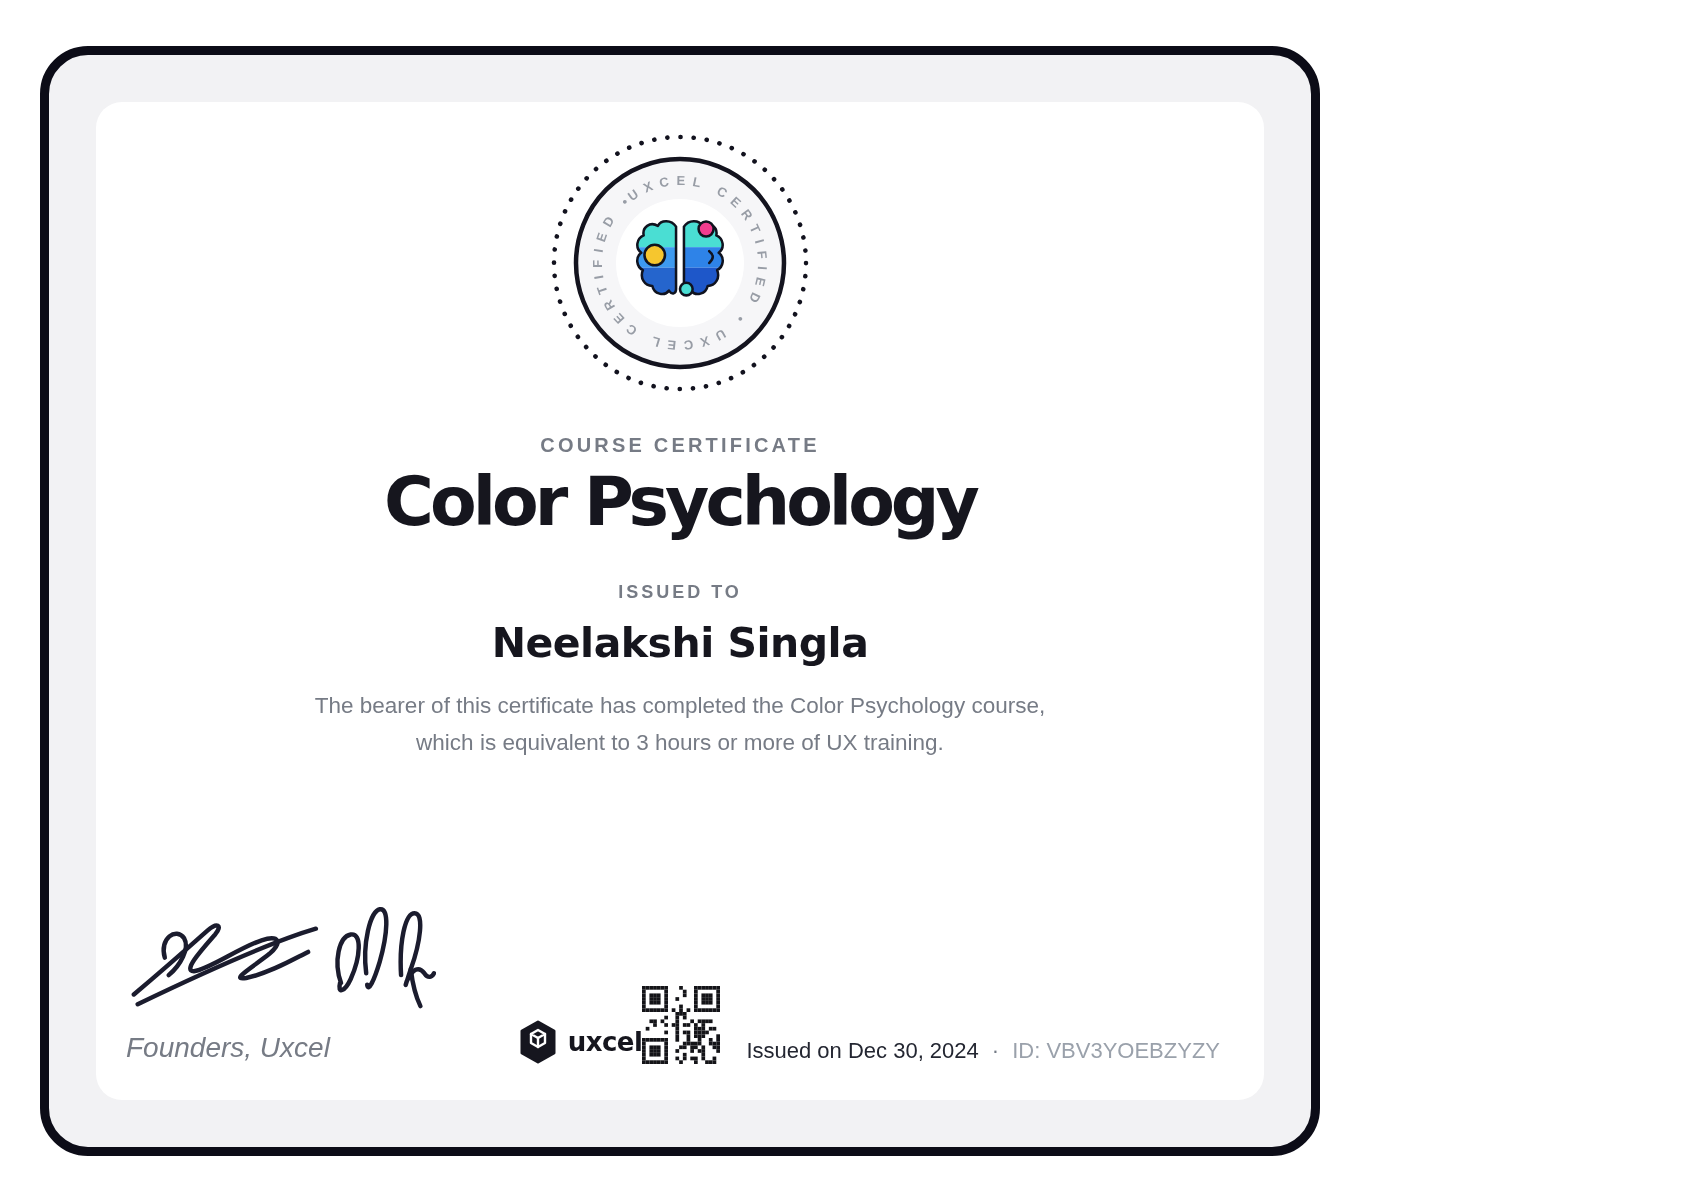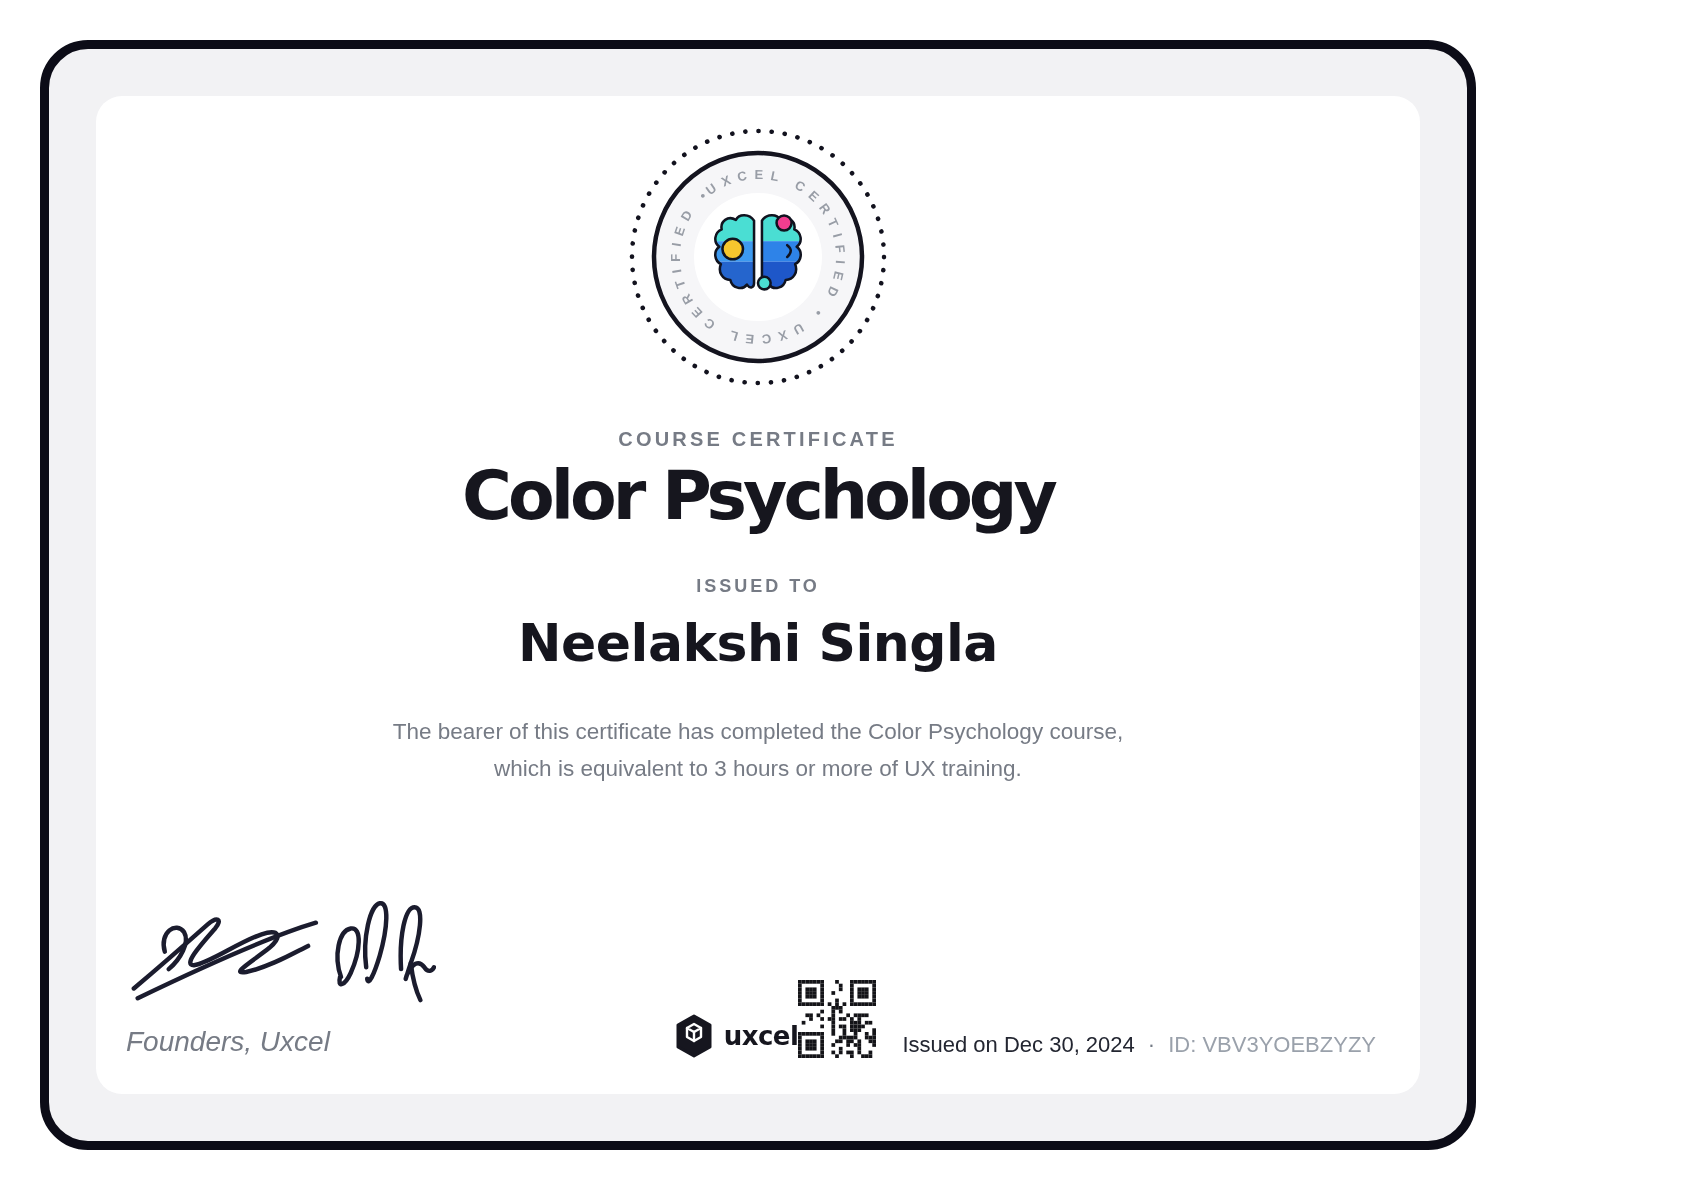--- a/index.html
+++ b/index.html
@@ -5,32 +5,32 @@
   :root{
     --frame-ink:#0c0c17; --mat-background:#f2f2f4; --panel-background:#ffffff;
     --heading-ink:#16161e; --muted-text:#767b85; --faint-text:#9aa1ab;
     --badge-ring-text:#989da6; --brain-cyan:#4aded3; --brain-blue-left:#3d9af0;
     --brain-blue-right:#2e83e8; --brain-navy-left:#2565cd; --brain-navy-right:#1e57c9;
     --accent-yellow:#f6c62e; --accent-pink:#f23d8f; --signature-ink:#1b1c2e;
   }
   *{margin:0;padding:0;box-sizing:border-box;}
   body{width:1684px;height:1190px;background:#fff;position:relative;
        font-family:"Liberation Sans",sans-serif;overflow:hidden;}
-  .card{position:absolute;left:40px;top:40px;width:1436px;height:1110px;
+  .card{position:absolute;left:40px;top:46px;width:1280px;height:1110px;
         border:9px solid var(--frame-ink);border-radius:48px;background:var(--mat-background);}
   .panel{position:absolute;left:47px;top:47px;right:47px;bottom:47px;background:var(--panel-background);
          border-radius:26px;display:flex;flex-direction:column;align-items:center;overflow:hidden;}
   .badge{margin-top:30px;width:262px;height:262px;}
   .kicker{margin-top:40px;font-size:20px;font-weight:700;letter-spacing:3.2px;color:var(--muted-text);}
   .title{margin-top:8px;font-family:"DejaVu Sans",sans-serif;font-size:68px;font-weight:800;
          letter-spacing:-4px;color:var(--heading-ink);line-height:1.08;}
   .issued-to{margin-top:44px;font-size:18px;font-weight:700;letter-spacing:3px;color:var(--muted-text);}
-  .name{margin-top:16px;font-family:"DejaVu Sans",sans-serif;font-size:52px;font-weight:800;
+  .name{margin-top:16px;font-family:"DejaVu Sans",sans-serif;font-size:41px;font-weight:800;
         letter-spacing:-0.5px;color:var(--heading-ink);}
-  .desc{margin-top:40px;font-size:22.5px;color:var(--muted-text);line-height:37px;text-align:center;}
+  .desc{margin-top:20px;font-size:22.5px;color:var(--muted-text);line-height:37px;text-align:center;}
   .footer{position:absolute;left:30px;right:44px;bottom:36px;display:grid;
           grid-template-columns:1fr auto 1fr;align-items:end;}
   .founders{display:flex;flex-direction:column;justify-self:start;}
   .founders .sig{width:310px;height:122px;}
   .signatories{margin-top:22px;font-size:28px;color:var(--muted-text);font-style:italic;}
   .brand{display:flex;align-items:center;gap:10px;justify-self:center;}
   .brand .wordmark{font-family:"DejaVu Sans",sans-serif;font-size:26px;font-weight:800;
                    letter-spacing:-0.5px;color:var(--heading-ink);}
   .issue-block{justify-self:end;display:flex;flex-direction:row;align-items:flex-end;gap:26px;}
   .issue-line{font-size:22px;display:flex;align-items:baseline;gap:13px;white-space:nowrap;}

